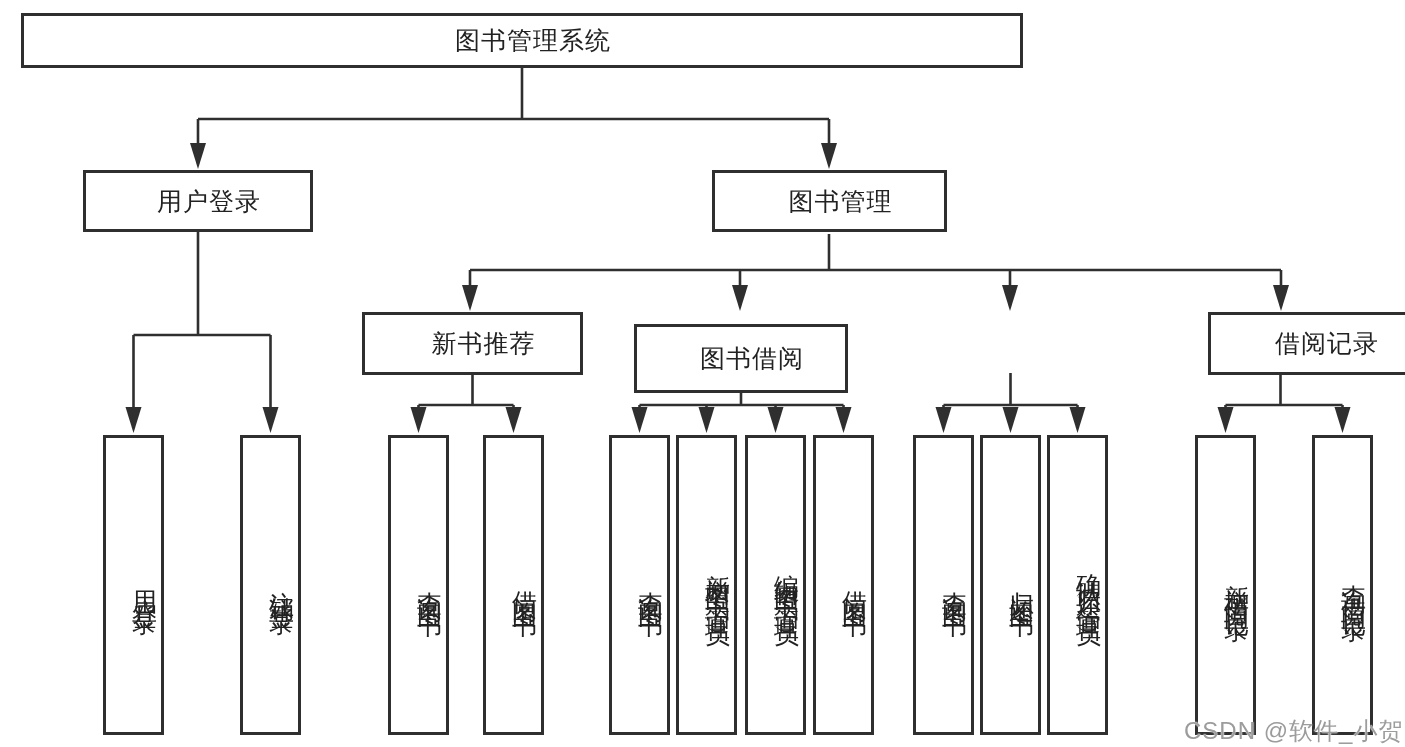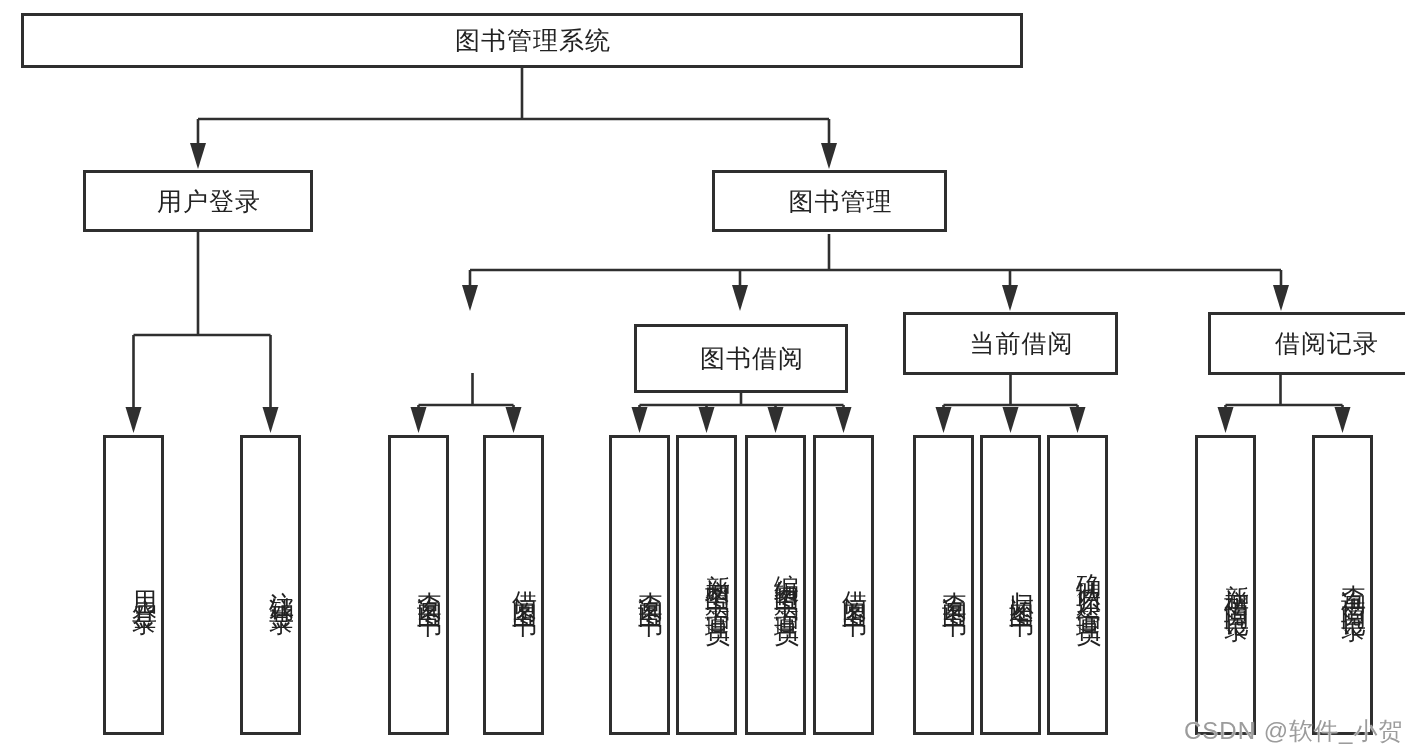--- a/index.html
+++ b/index.html
@@ -94,25 +94,25 @@
     <span>图书管理系统</span>
   </div>
 
   <div class="box hbox" style="left:83px;top:170px;width:230px;height:62px;">
     <span>用户登录</span>
   </div>
   <div class="box hbox" style="left:712px;top:170px;width:235px;height:62px;">
     <span>图书管理</span>
   </div>
 
+  <div class="box hbox" style="left:362px;top:312px;width:221px;height:63px;">
+    <span>新书推荐</span>
+  </div>
   <div class="box hbox" style="left:634px;top:324px;width:214px;height:69px;">
     <span>图书借阅</span>
-  </div>
-  <div class="box hbox" style="left:903px;top:312px;width:215px;height:63px;">
-    <span>当前借阅</span>
   </div>
   <div class="box hbox" style="left:1172px;top:312px;width:216px;height:63px;margin-left:36px;">
     <span>借阅记录</span>
   </div>
 
   <div class="box vbox" style="left:103px;top:435px;width:61px;height:300px;">
     <span>用户登录</span>
   </div>
   <div class="box vbox" style="left:240px;top:435px;width:61px;height:300px;">
     <span>注销登录</span>

